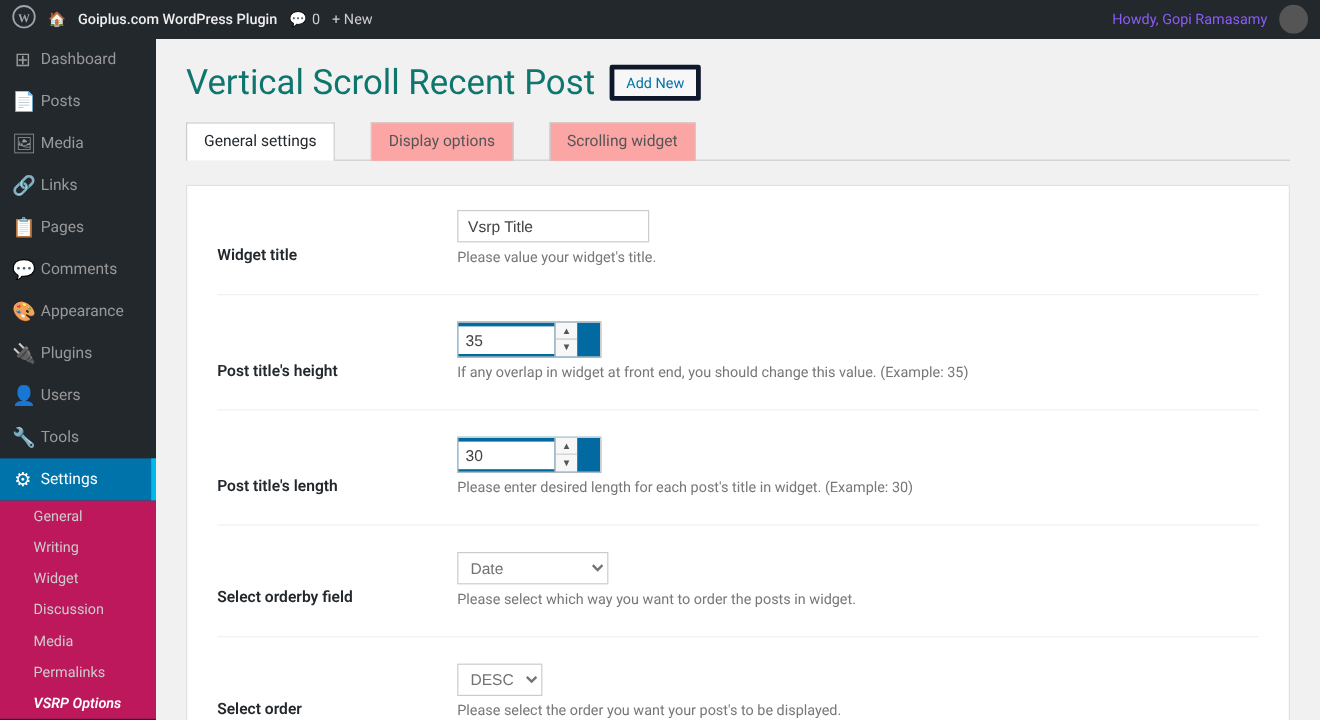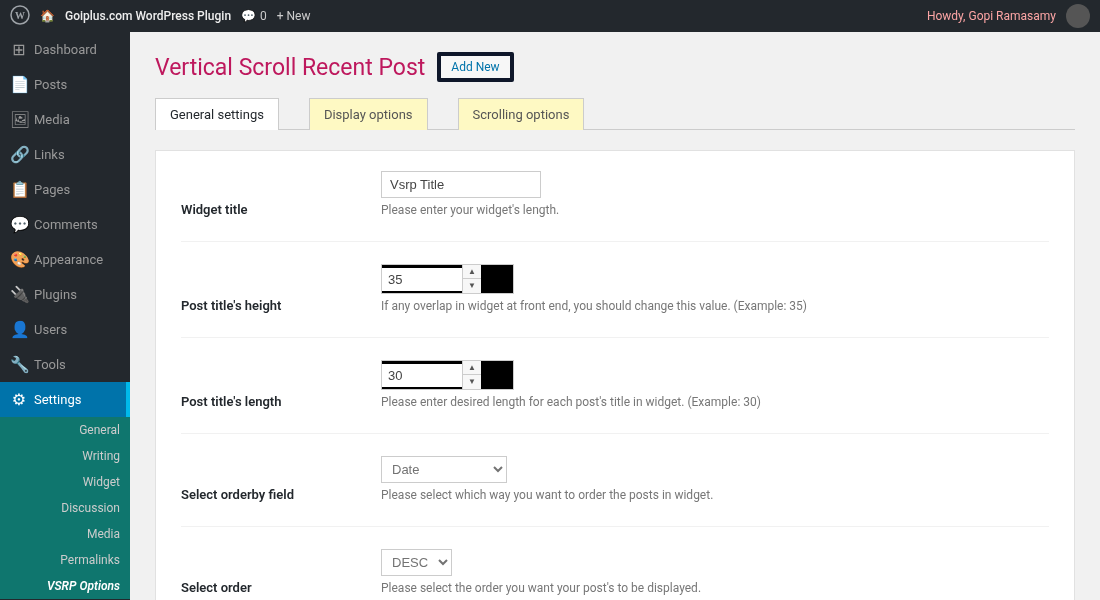--- a/index.html
+++ b/index.html
@@ -15,21 +15,21 @@
       padding: 0 10px;
       gap: 10px;
       position: fixed;
       top: 0; left: 0; right: 0;
       z-index: 100;
     }
     #wpadminbar .bar-item { color: #ccc; font-size: 12px; display: flex; align-items: center; gap: 4px; }
     #wpadminbar .bar-item.site-name { color: #eee; font-weight: 500; }
     #wpadminbar .wp-logo { width: 20px; height: 20px; fill: #9ea3a8; }
     #wpadminbar .spacer { flex: 1; }
-    #wpadminbar .howdy { color: #fca5a5; font-size: 12px; margin-left: 16px; }
+    #wpadminbar .howdy { color: #8b5cf6; font-size: 12px; margin-left: 16px; }
 
     
     .layout {
       display: flex;
       margin-top: 32px;
       min-height: 568px;
     }
 
     
     .sidebar {
@@ -54,21 +54,21 @@
     .sidebar-menu li.active::before {
       content: '';
       position: absolute;
       right: 0; top: 0; bottom: 0;
       width: 4px;
       background: #00b9eb;
     }
     .sidebar-menu .icon { font-size: 16px; width: 18px; text-align: center; }
 
     
-    .submenu { background: #0f766e; list-style: none; text-align: right; }
+    .submenu { background: #be185d; list-style: none; }
     .submenu li a {
       color: #ccc;
       padding: 6px 10px 6px 28px;
       font-size: 12px;
       display: block;
       text-decoration: none;
     }
     .submenu li.active-vsrp a { color: #fff; font-weight: 700; }
 
     
@@ -79,23 +79,23 @@
     }
 
     
     .page-title-row {
       display: flex;
       align-items: center;
       gap: 12px;
       margin-bottom: 15px;
     }
     .page-title {
-      font-size: 23px;
+      font-size: 29px;
       font-weight: 400;
-      color: #be185d;
+      color: #0f766e;
     }
     .add-new-btn {
       background: #f7f7f7;
       border: 4px solid #0f172a;
       color: #0073aa;
       padding: 4px 10px;
       font-size: 12px;
       border-radius: 2px;
       cursor: pointer;
       text-decoration: none;
@@ -105,21 +105,21 @@
     .tabs-nav {
       display: flex;
       border-bottom: 1px solid #ccc;
       margin-bottom: 20px;
       gap: 27px;
     }
     .tab-item {
       padding: 8px 14px;
       font-size: 13px;
       cursor: pointer;
-      background: #fef9c3;
+      background: #fca5a5;
       border: 1px solid #ccc;
       border-bottom: none;
       margin-right: 3px;
       color: #555;
       text-decoration: none;
       position: relative;
       top: 1px;
     }
     .tab-item.active {
       background: #fff;
@@ -161,23 +161,23 @@
       font-size: 13px;
       width: 160px;
       background: #fff;
       color: #444;
       border-radius: 0;
     }
 
     .form-field .number-spin {
       display: flex;
       align-items: center;
-      width: 133px;
+      width: 120px;
       border: 1px solid #ccc;
-      background: #000000;
+      background: #0369a1;
     }
     .form-field .number-spin input {
       border: none;
       width: 80px;
       padding: 4px 6px;
       font-size: 13px;
       outline: none;
     }
     .form-field .spin-buttons {
       display: flex;
@@ -334,30 +334,30 @@
   <div class="main-content">
 
     <div class="page-title-row">
       <h1 class="page-title">Vertical Scroll Recent Post</h1>
       <a class="add-new-btn" href="#">Add New</a>
     </div>
 
     <div class="tabs-nav">
       <a class="tab-item active" href="#">General settings</a>
       <a class="tab-item" href="#">Display options</a>
-      <a class="tab-item" href="#">Scrolling options</a>
+      <a class="tab-item" href="#">Scrolling widget</a>
     </div>
 
     <div class="settings-box">
 
       <div class="form-row">
         <div class="form-label">Widget title</div>
         <div class="form-field">
           <input type="text" value="Vsrp Title" style="">
-          <div class="help-text">Please enter your widget's length.</div>
+          <div class="help-text">Please value your widget's title.</div>
         </div>
       </div>
 
       <div class="form-row">
         <div class="form-label">Post title's height</div>
         <div class="form-field">
           <div class="number-spin">
             <input type="number" value="35" style="">
             <div class="spin-buttons">
               <button class="spin-btn">▲</button>

